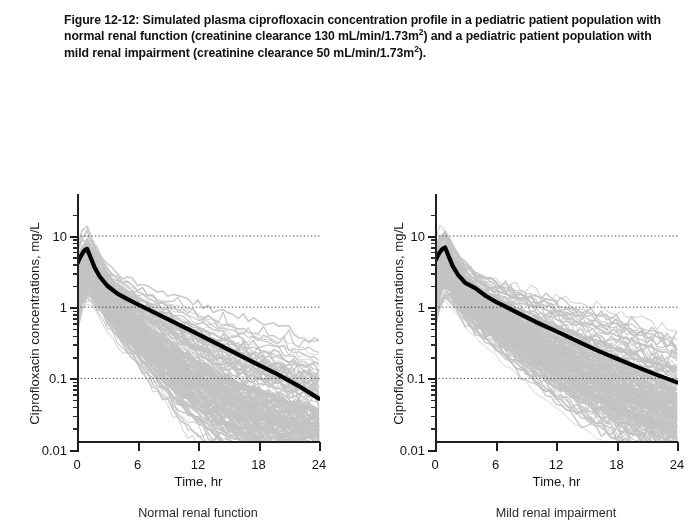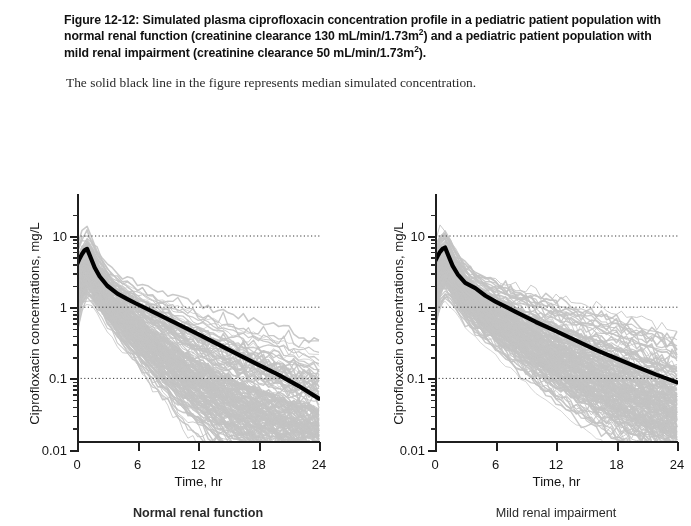--- a/index.html
+++ b/index.html
@@ -164,29 +164,28 @@
   #panel-right .x-axis-title { left: 77px; }
 
   .panel-subtitle {
     position: absolute;
     top: 318px;
     width: 300px;
     text-align: center;
     font-size: 12.6px;
     color: #2a2a2a;
   }
-  #panel-left  .panel-subtitle { left: 48px; font-weight: bold; }
+  #panel-left  .panel-subtitle { left: 48px; }
   #panel-right .panel-subtitle { left: 48px; }
 </style>
 </head>
 <body>
 
 <div id="caption-block">
   <p id="figure-caption"><span>Figure 12-12: Simulated plasma ciprofloxacin concentration profile in a pediatric patient population with normal renal function (creatinine clearance 130 mL/min/1.73m</span><sup>2</sup><span>) and a pediatric patient population with mild renal impairment (creatinine clearance 50 mL/min/1.73m</span><sup>2</sup><span>).</span></p>
-  <p id="caption-note">The solid black line in the figure represents median simulated concentration.</p>
 </div>
 
 <div id="figure-row">
 
   <div class="panel" id="panel-left">
     <div class="y-axis-title">Ciprofloxacin concentrations, mg/L</div>
     <div class="plot" id="plot-left">
       <svg class="plot-svg" id="svg-left" viewBox="0 0 243 249" preserveAspectRatio="none">
           <defs>
             <clipPath id="clip-svg-left">

